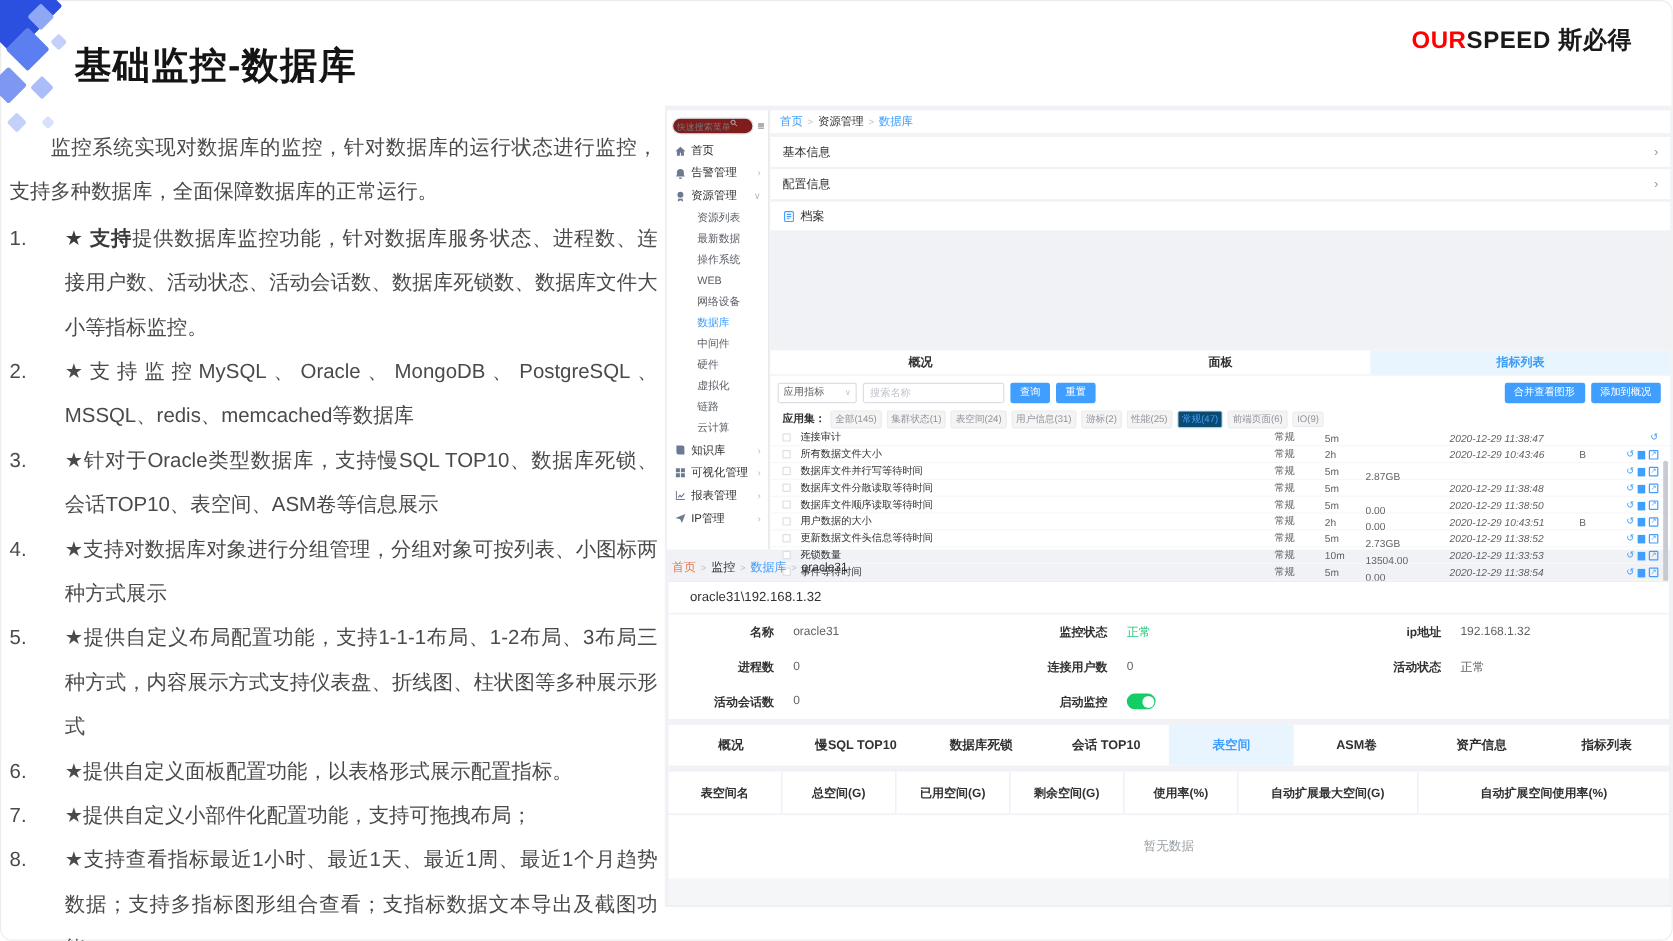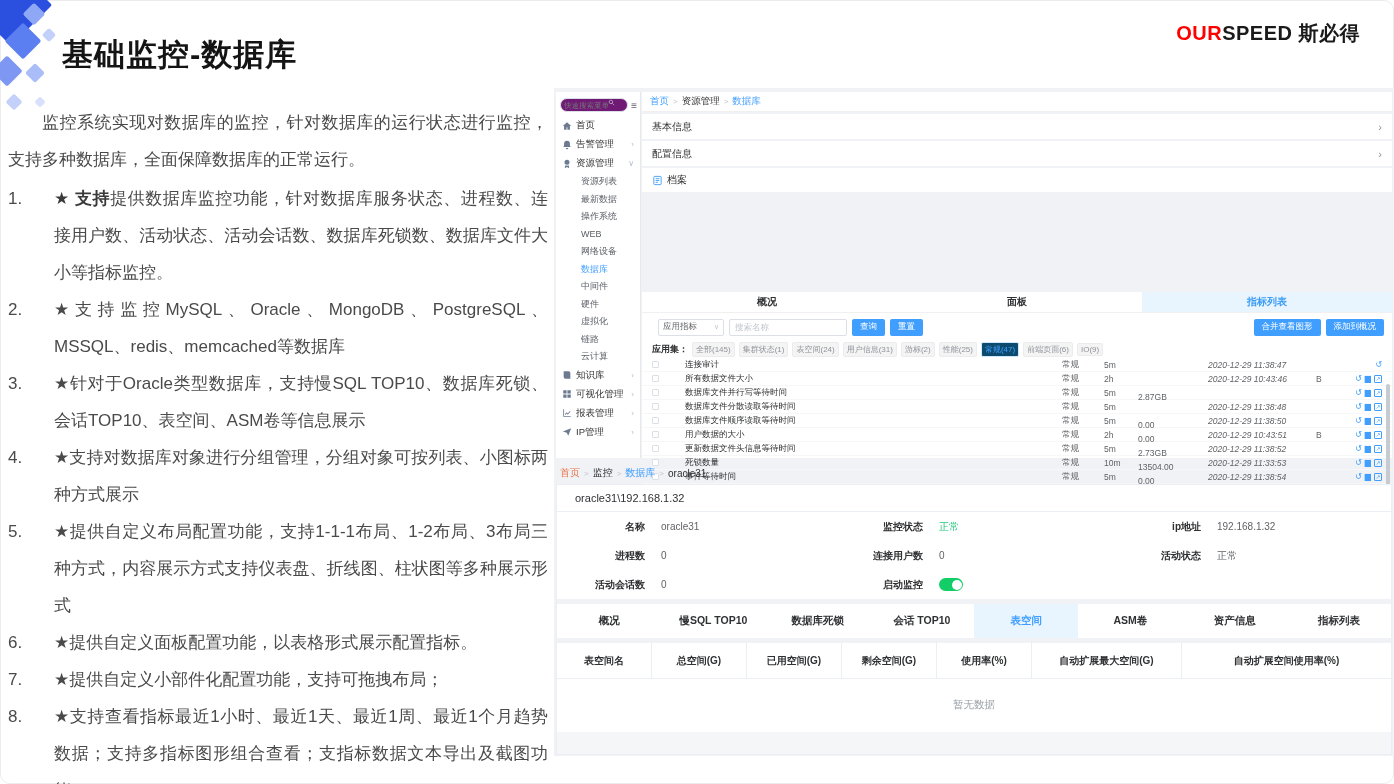--- a/index.html
+++ b/index.html
@@ -27,21 +27,21 @@
   .feat .ftext { flex:1; text-align:justify; }
   .feat .pre { font-weight:700; color:#3a3a3a; }
 
   
   .app-bg { position:absolute; left:554px; top:88px; width:840px; height:668px; background:#f0f2f5; }
 
   
   .app1 { position:absolute; left:556px; top:92px; width:836px; height:366px; }
   .sidebar { position:absolute; left:0; top:0; width:85px; height:366px; background:#fff; border-right:1px solid #e8e8e8; padding-top:4px; }
   .sbsearch { display:flex; align-items:center; padding:2px 3px 4px 4px; gap:3px; }
-  .spill { flex:1; display:flex; border:1px solid #dcdfe6; border-radius:8px; height:14px; padding:0 3px; background:#701a75; }
+  .spill { flex:1; display:flex; border:1px solid #dcdfe6; border-radius:8px; height:14px; padding:0 3px; background:#7f1d1d; }
   .spill input { border:0; outline:0; width:44px; font-size:7.5px; color:#909399; background:transparent; font-family:inherit; }
   .spill svg { width:7px; height:7px; color:#c0c4cc; flex:0 0 auto; }
   .sbham { font-size:10px; color:#606266; cursor:pointer; }
   .sitem { display:flex; align-items:center; cursor:pointer; }
   .sitem.top { padding:0 4px 0 6px; height:19px; font-size:9.5px; color:#303133; }
   .sitem.top .sic { width:10px; height:10px; margin-right:4px; color:#6b7a90; display:inline-flex; }
   .sitem.top .sic svg { width:10px; height:10px; }
   .sitem.sub { padding-left:25px; height:17.5px; font-size:9px; color:#5a5e66; }
   .sitem.sub.active { color:#409eff; }
   .sarrow { margin-left:auto; font-size:8px; color:#b4bccc; padding-right:2px; }
@@ -54,36 +54,36 @@
   .crumb .sep { color:#c0c4cc; font-size:8px; }
   .secrow { height:25px; background:#fff; margin-top:2px; display:flex; align-items:center; padding:0 10px; font-size:10px; color:#303133; cursor:pointer; }
   .secrow .chev { margin-left:auto; color:#909399; font-size:11px; }
   .secrow .aric { width:11px; height:11px; color:#409eff; margin-right:4px; display:inline-flex; }
   .secrow .aric svg { width:11px; height:11px; }
 
   .card1 { position:absolute; left:0; right:0; top:200px; bottom:0; background:#fff; }
   .tabs1 { display:flex; height:21px; border-bottom:1px solid #f0f0f0; }
   .tabs1 .t { flex:1; display:flex; align-items:center; justify-content:center; font-size:10px; font-weight:700; color:#303133; cursor:pointer; }
   .tabs1 .t.active { background:#e9f5fe; color:#3d9df5; }
-  .fbar { height:28px; display:flex; align-items:center; padding:0 8px 0 16px; gap:5px; }
+  .fbar { height:28px; display:flex; align-items:center; padding:0 8px 0 6px; gap:5px; }
   .fsel { width:66px; height:17px; border:1px solid #dcdfe6; border-radius:2px; display:flex; align-items:center; padding:0 4px; font-size:8.5px; color:#606266; background:#fff; cursor:pointer; }
   .fsel .v { margin-left:auto; color:#c0c4cc; font-size:7px; }
   .finp { width:118px; height:17px; border:1px solid #dcdfe6; border-radius:2px; font-size:8.5px; padding:0 5px; color:#606266; outline:0; font-family:inherit; }
   .finp::placeholder { color:#c0c4cc; }
   .btn { height:17px; padding:0 8px; background:#409eff; color:#fff; font-size:8.5px; border:0; border-radius:2px; display:inline-flex; align-items:center; cursor:pointer; font-family:inherit; }
   .fspace { flex:1; }
   .chiprow { display:flex; align-items:center; padding:0 10px; height:17px; gap:4px; }
   .chiplabel { font-size:9px; font-weight:700; color:#e6a23c; color:#d48806; }
   .chip { font-size:8px; color:#909399; background:#f4f4f5; border:1px solid #ececee; border-radius:2px; padding:1px 3px; cursor:pointer; white-space:nowrap; }
   .chip.active { background:#0c4a6e; border-color:#cfe6ff; color:#409eff; }
 
   .mtable { position:relative; }
   .mrow { display:flex; align-items:center; height:14px; padding:0 10px; font-size:8.5px; color:#606266; border-bottom:1px solid #f7f7f7; }
   .cb { width:7px; height:7px; border:1px solid #dcdfe6; border-radius:1px; background:#fff; margin-right:8px; flex:0 0 auto; cursor:pointer; }
-  .mname { flex:1; color:#303133; white-space:nowrap; overflow:hidden;margin-left:18px; }
+  .mname { flex:1; color:#303133; white-space:nowrap; overflow:hidden; }
   .mtype { width:42px; }
   .mint { width:34px; }
   .mval { width:70px;margin-top:36px; }
   .mtime { width:108px;font-style:italic; }
   .munit { width:16px; }
   .macts { width:50px; display:flex; justify-content:flex-end; gap:3px; color:#409eff; }
   .aic { font-size:8px; cursor:pointer; line-height:1; }
   .aic-ext { font-size:6px; border:1px solid #409eff; border-radius:1px; padding:0 0.5px; }
   .vscroll { position:absolute; right:2px; top:26px; width:4px; height:112px; background:#c6cad1; border-radius:2px; }
 

